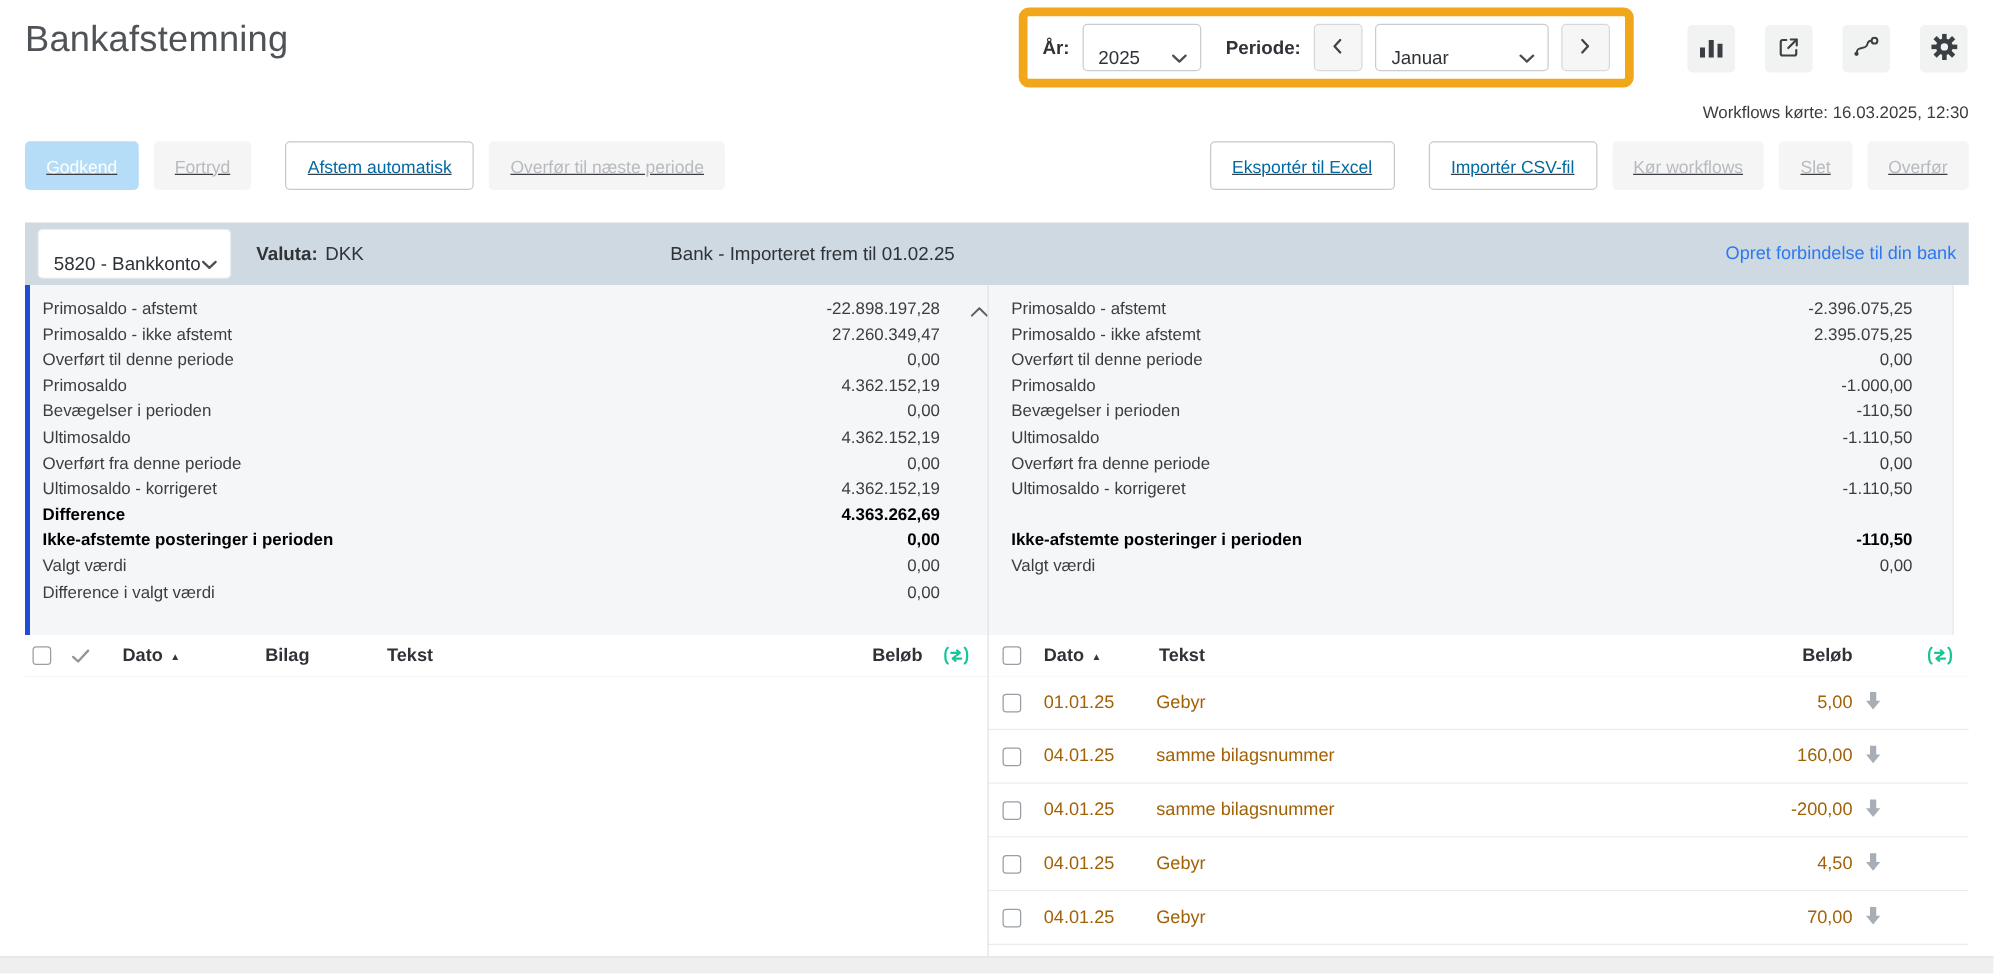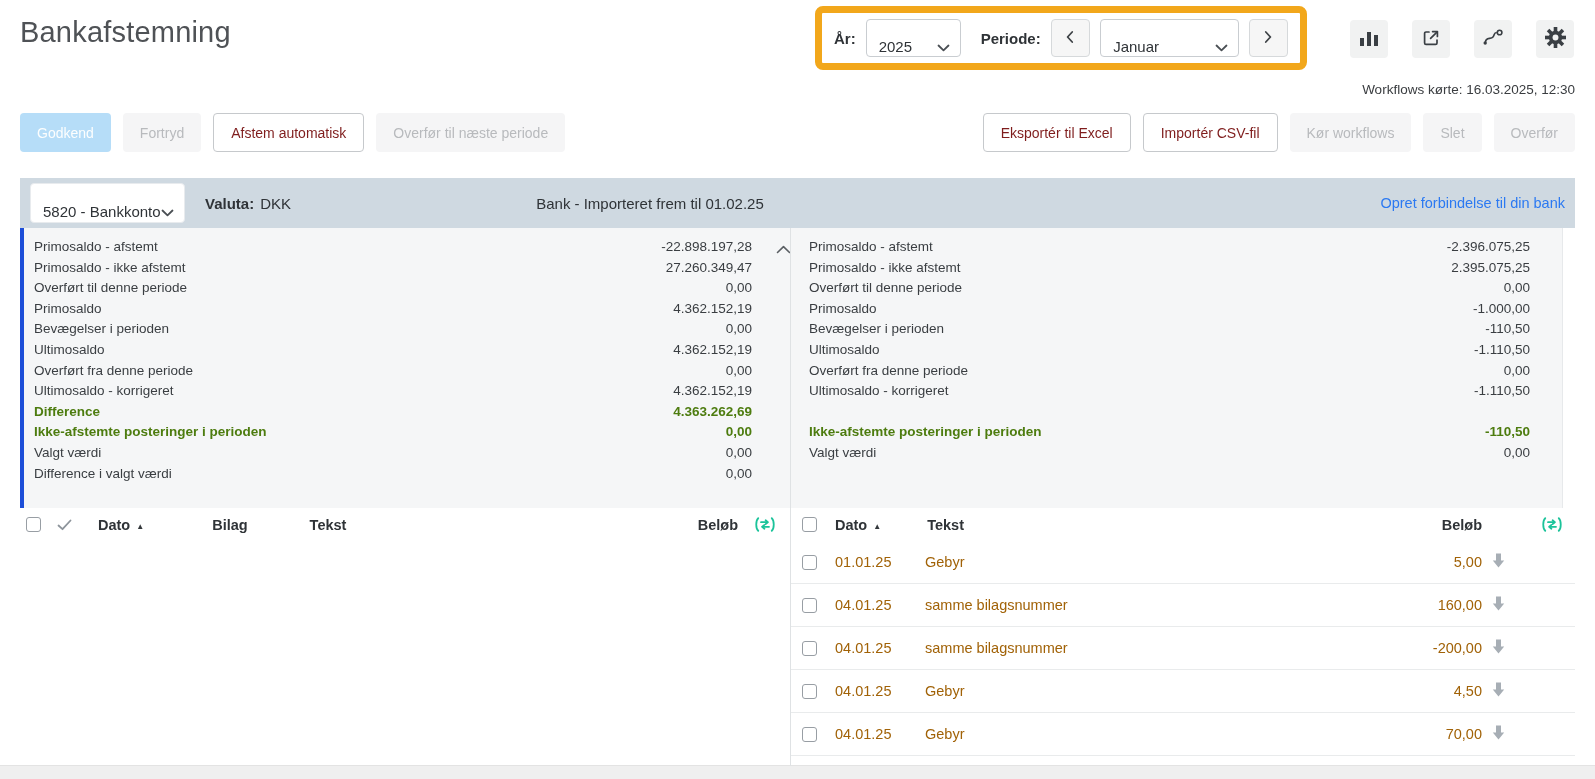--- a/index.html
+++ b/index.html
@@ -18,43 +18,43 @@
   .navbtn{width:40px;height:38px;background:#f6f6f6;border:1px solid #d6d9db;border-radius:4px;display:flex;
     align-items:center;justify-content:center;cursor:pointer;padding:0;margin-left:10px;}
   .plabel.periode{margin-left:20px;}
   .icon-row{position:absolute;left:1350px;top:20px;display:flex;gap:24px;}
   .iconbtn{width:38px;height:38px;border:none;border-radius:4px;background:#f1f2f2;display:flex;align-items:center;
     justify-content:center;cursor:pointer;padding:0;}
   .wf-status{position:absolute;right:20px;top:82px;font-size:13.5px;color:#3a3d40;}
 
   
   .toolbar{position:absolute;left:20px;right:20px;top:113px;display:flex;justify-content:space-between;}
-  .tb-left,.tb-right{display:flex;gap:12px;}
+  .tb-left,.tb-right{display:flex;gap:12px;text-decoration:underline;}
   .btn{height:39px;padding:0 17px;border-radius:4px;font-size:14px;display:flex;align-items:center;border:none;
     cursor:default;font-family:inherit;white-space:nowrap;box-sizing:border-box;}
-  .btn.enabled{background:#fff;border:1px solid #c6c9cc;color:#7f1d1d;cursor:pointer;}
+  .btn.enabled{background:#fff;border:1px solid #c6c9cc;color:#0369a1;cursor:pointer;margin-left:15px;}
   .btn.disabled{background:#f5f5f6;color:#b8babd;}
   .btn.primary-disabled{background:#b6ddf8;color:#fdfefe;}
 
   
   .account-bar{position:absolute;left:20px;right:20px;top:178px;height:50px;background:#cfd9e1;display:flex;align-items:center;}
   .select.acct{width:155px;height:40px;margin-left:10px;border:1px solid #e8ebee;}
   .curr{margin-left:20px;font-size:15px;color:#2f3337;}
   .curr b{margin-right:6px;}
   .import-status{position:absolute;left:470px;width:320px;text-align:center;font-size:15px;color:#2f3337;}
   .connect{margin-left:auto;margin-right:10px;color:#2b79f2;font-size:14.5px;cursor:pointer;text-decoration:none;}
 
   
   .summary{position:absolute;left:20px;right:32px;top:228px;height:280px;background:#f5f6f7;box-sizing:border-box;
     border-left:4px solid #1d4ed8;border-right:1px solid #e7e9eb;}
   .sum-col{position:absolute;top:9px;}
   .sum-left{left:10px;width:718px;}
   .sum-right{left:785px;right:32px;}
   .sum-row{display:flex;justify-content:space-between;height:20.6px;line-height:20.6px;font-size:13.5px;color:#3a3e42;}
-  .sum-row.bold{font-weight:bold;color:#4d7c0f;}
+  .sum-row.bold{font-weight:bold;color:#000000;}
   .sum-row.blank{visibility:hidden;}
   .collapse{position:absolute;left:750px;top:12px;background:none;border:none;cursor:pointer;padding:2px;}
   .v-divider{position:absolute;left:790px;top:228px;bottom:13px;width:1px;background:#dfe2e4;z-index:3;}
 
   
   .thead{position:absolute;left:20px;right:20px;top:508px;height:33px;border-bottom:1px solid #b9bdc1;display:flex;
     font-size:14.5px;font-weight:bold;color:#2f3337;background:#fff;}
   .th-left{width:770px;display:flex;align-items:center;box-sizing:border-box;padding-left:6px;}
   .th-right{flex:1;display:flex;align-items:center;box-sizing:border-box;padding-left:12px;}
   .cb{display:inline-block;width:15px;height:15px;border:1.5px solid #989ea4;border-radius:3px;background:#fff;

